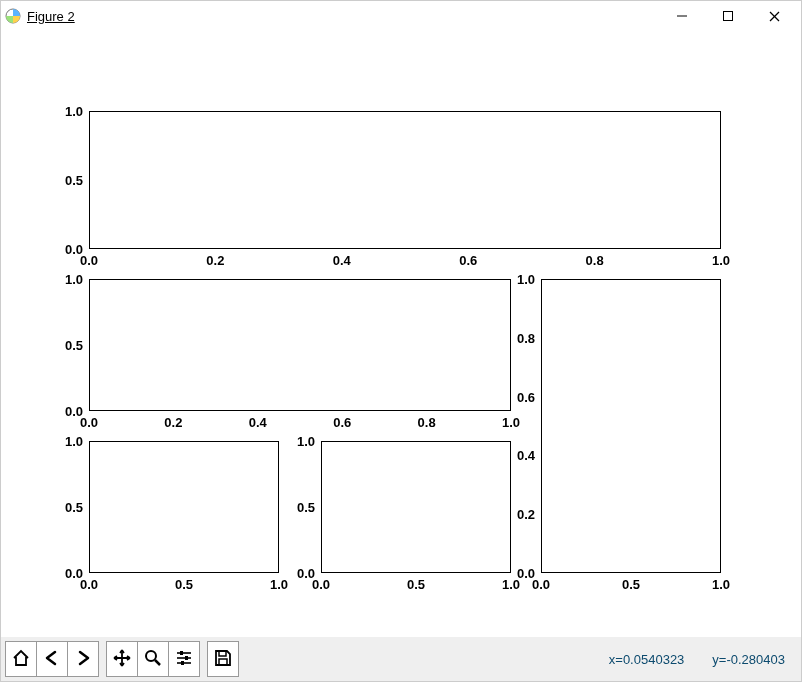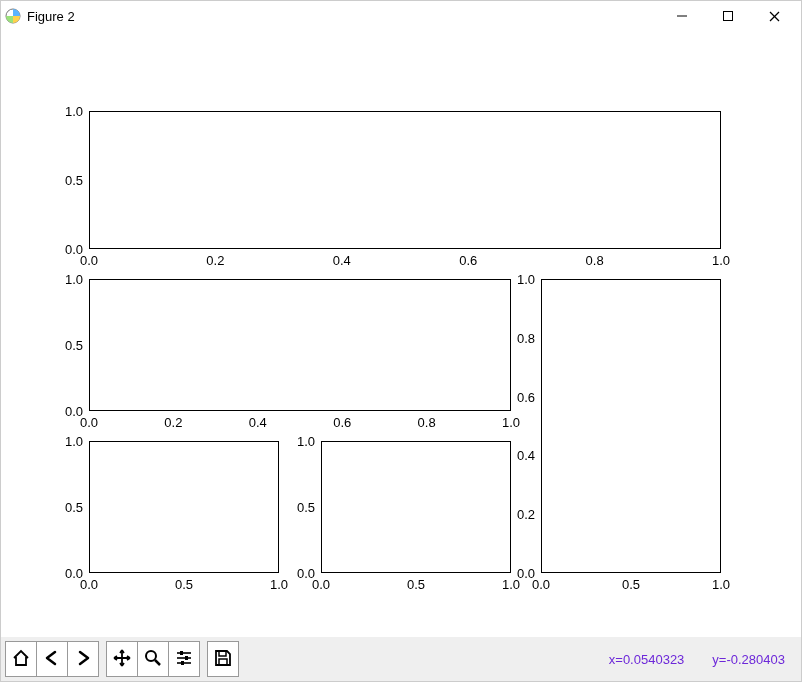--- a/index.html
+++ b/index.html
@@ -14,20 +14,21 @@
     overflow: hidden;
     border: 1px solid #ccc;
   }
   
   .titlebar {
     height: 30px;
     display: flex;
     align-items: center;
     padding: 0 4px;
     background: #fff;
+    text-decoration: underline;
   }
   .titlebar .app-icon {
     width: 16px; height: 16px;
     margin-right: 6px;
   }
   .titlebar .title { flex: 0 0 auto; font-size: 13px; }
   .titlebar .spacer { flex: 1; }
   .winbtn {
     width: 46px; height: 30px;
     display: flex; align-items: center; justify-content: center;
@@ -43,20 +44,21 @@
   }
   .axes {
     position: absolute;
     border: 1px solid #000;
   }
   .tick-x, .tick-y, .ytick-right {
     position: absolute;
     font-size: 13px;
     color: #000;
     white-space: nowrap;
+    font-weight: bold;
   }
   .tick-x { transform: translateX(-50%); }
   .tick-y { transform: translateY(-50%); text-align: right; }
   
   .toolbar {
     height: 44px;
     background: #efefef;
     display: flex;
     align-items: center;
     padding: 0 4px;
@@ -67,21 +69,21 @@
     border: 1px solid #999;
     background: #fff;
     display: flex; align-items: center; justify-content: center;
     margin-right: -1px;
   }
   .tsep { width: 8px; }
   .status-right {
     margin-left: auto;
     padding-right: 12px;
     font-size: 13px;
-    color: #6d28d9;
+    color: #0c4a6e;
     display:flex;
     gap: 28px;
   }
 </style>
 </head>
 <body>
 
 <div class="titlebar">
   <span class="app-icon">
     <svg width="16" height="16" viewBox="0 0 16 16">

